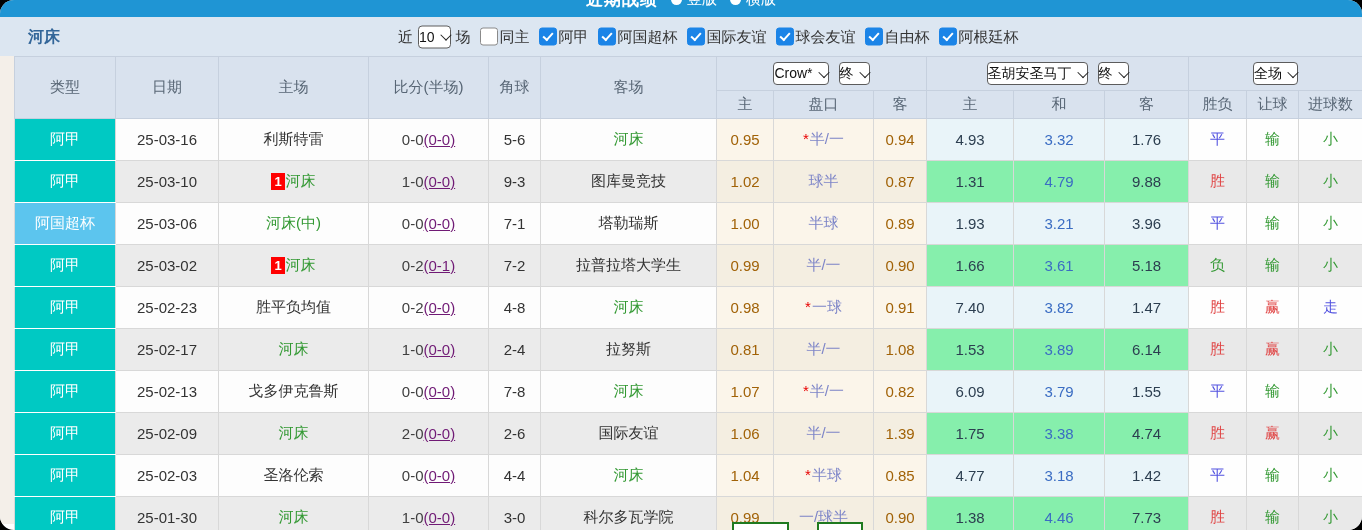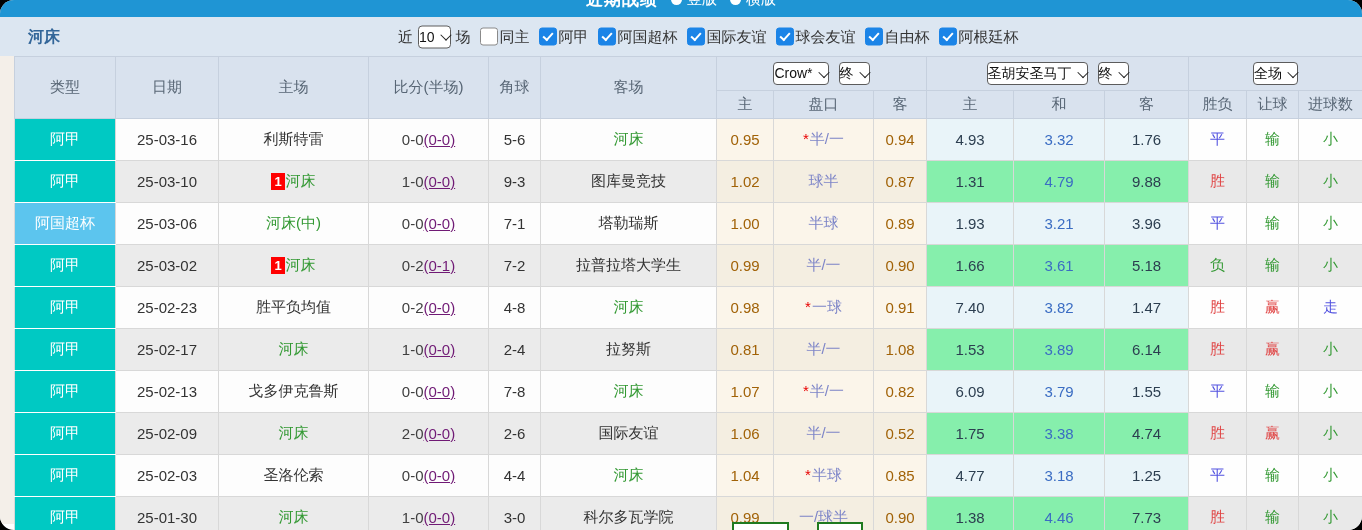--- a/index.html
+++ b/index.html
@@ -298,41 +298,41 @@
           </tr>
           <tr class="even">
             <td class="c-type type-league">阿甲</td>
             <td class="c-plain">25-02-09</td>
             <td class="c-plain"><span class="team focus">河床</span></td>
             <td class="c-plain"><span class="score-main">2-0</span><span class="score-half">(0-0)</span></td>
             <td class="c-plain">2-6</td>
             <td class="c-plain"><span class="team">国际友谊</span></td>
             <td class="c-cream">1.06</td>
             <td class="c-cream c-handicap">半/一</td>
-            <td class="c-cream">0.52</td>
+            <td class="c-cream">1.39</td>
             <td class="c-avg">1.75</td>
             <td class="c-avg c-draw">3.38</td>
             <td class="c-avg">4.74</td>
             <td class="c-res r-red">胜</td>
             <td class="c-res r-red">赢</td>
             <td class="c-res r-green">小</td>
           </tr>
           <tr class="odd">
             <td class="c-type type-league">阿甲</td>
             <td class="c-plain">25-02-03</td>
             <td class="c-plain"><span class="team">圣洛伦索</span></td>
             <td class="c-plain"><span class="score-main">0-0</span><span class="score-half">(0-0)</span></td>
             <td class="c-plain">4-4</td>
             <td class="c-plain"><span class="team focus">河床</span></td>
             <td class="c-cream">1.04</td>
             <td class="c-cream c-handicap"><span class="star">*</span>半球</td>
             <td class="c-cream">0.85</td>
             <td class="c-avg">4.77</td>
             <td class="c-avg c-draw">3.18</td>
-            <td class="c-avg">1.25</td>
+            <td class="c-avg">1.42</td>
             <td class="c-res r-blue">平</td>
             <td class="c-res r-green">输</td>
             <td class="c-res r-green">小</td>
           </tr>
           <tr class="even">
             <td class="c-type type-league">阿甲</td>
             <td class="c-plain">25-01-30</td>
             <td class="c-plain"><span class="team focus">河床</span></td>
             <td class="c-plain"><span class="score-main">1-0</span><span class="score-half">(0-0)</span></td>
             <td class="c-plain">3-0</td>

